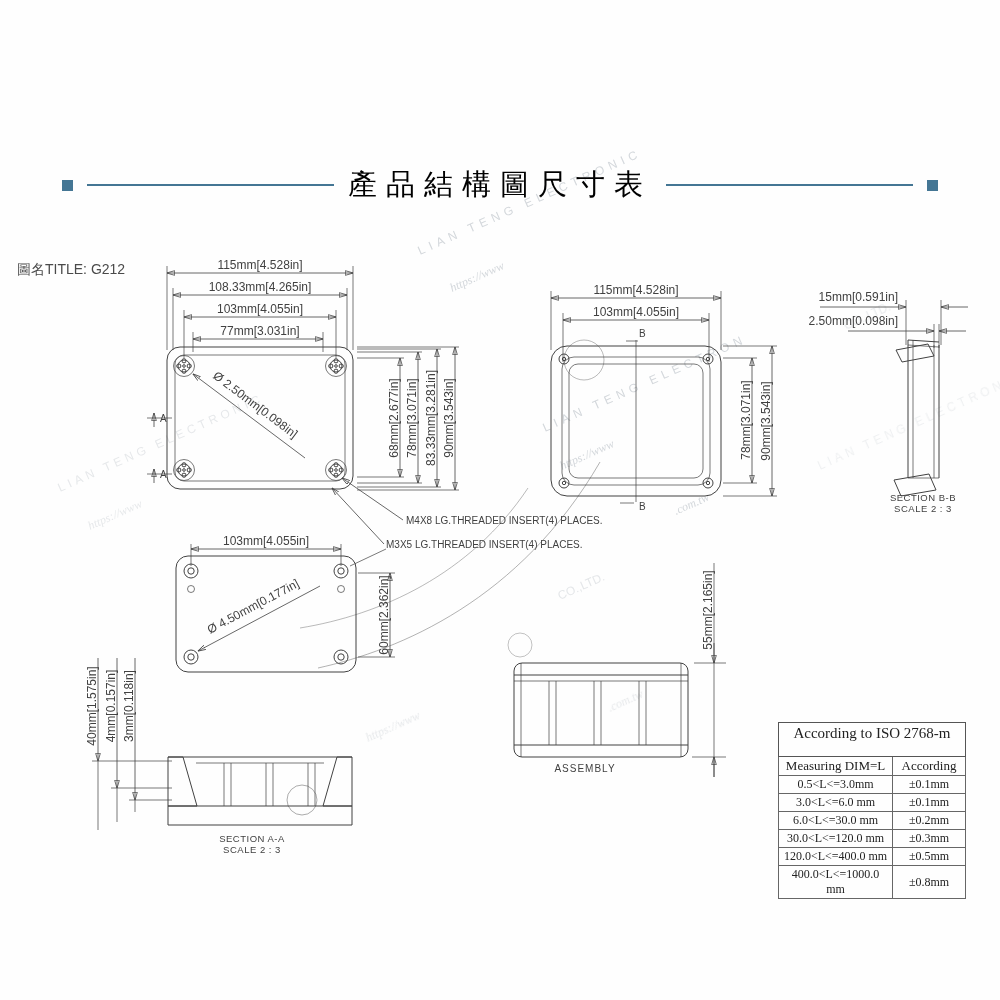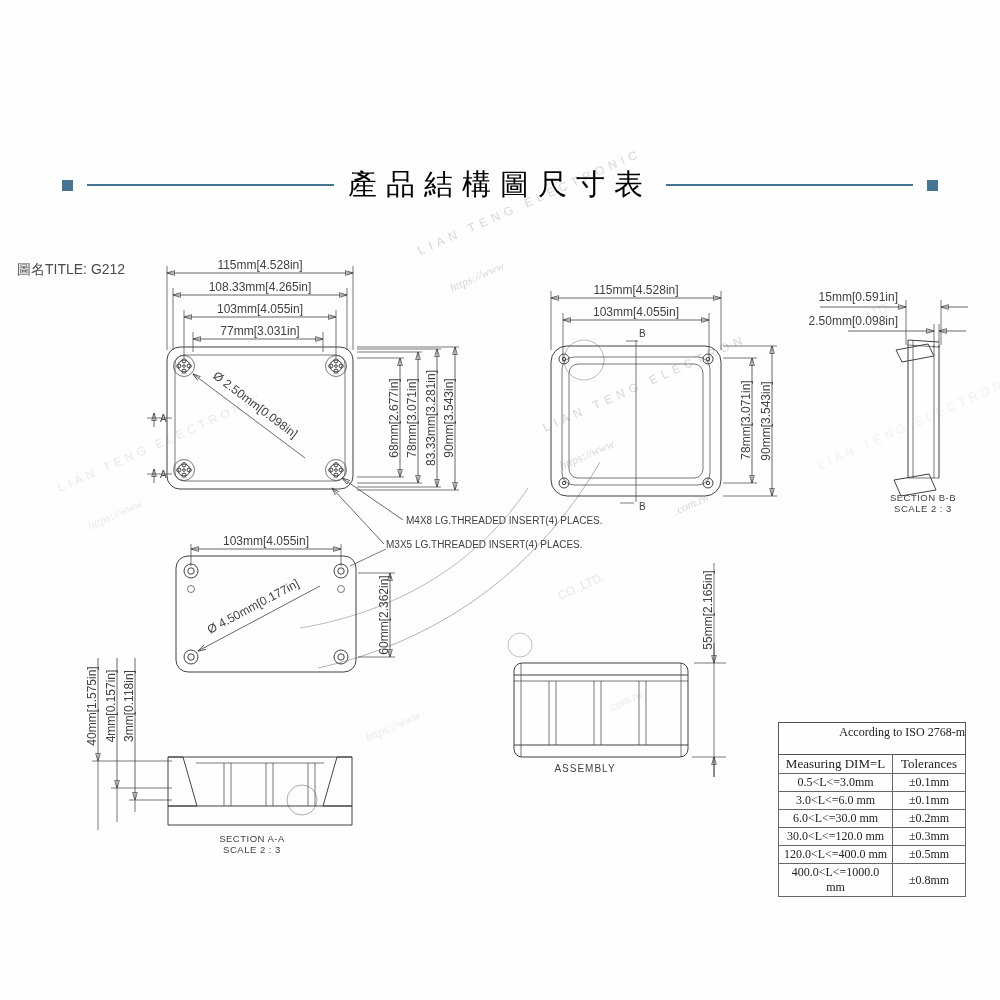--- a/index.html
+++ b/index.html
@@ -21,22 +21,22 @@
   svg#dwg .dimE{marker-end:url(#arr);stroke-width:0.8;}
   svg#dwg text{stroke:none;fill:#414141;font-family:"Liberation Sans",sans-serif;font-size:12px;}
   svg#dwg text.sm{font-size:10px;}
   svg#dwg text.lbl{font-size:9.5px;letter-spacing:0.5px;}
   svg#dwg g.wm text{fill:#c9ced3;stroke:none;}
   svg#dwg g.wm .it{font-family:"Liberation Serif",serif;font-style:italic;}
   
   #tol{position:absolute;left:778px;top:722px;width:188px;z-index:5;
        font-family:"Liberation Serif",serif;color:#222;}
   #tol table{border-collapse:collapse;width:100%;}
-  #tol .cap{border:1.2px solid #555;border-bottom:1px solid #555;text-align:right;
-            font-size:12px;padding:2px 0 14px 0;}
+  #tol .cap{border:1.2px solid #555;border-bottom:1px solid #555;text-align:center;
+            font-size:15px;padding:2px 0 14px 0;}
   #tol td{border:1px solid #666;font-size:12px;text-align:center;padding:1px 2px;height:12px;}
   #tol tr.hd td{font-size:13px;}
   #tol td.c1{width:61%;}
 </style>
 </head>
 <body>
 
 <div id="page">
 
   <div id="hdr">
@@ -295,21 +295,21 @@
   </svg>
 
   <div id="tol">
     <table>
       <tbody>
           <tr>
             <td class="cap" colspan="2">According to ISO 2768-m</td>
           </tr>
       <tr class="hd">
         <td class="c1">Measuring  DIM=L</td>
-        <td>Tolerances</td>
+        <td>According</td>
       </tr>
       <tr>
         <td class="c1">0.5&lt;L&lt;=3.0mm</td>
         <td>±0.1mm</td>
       </tr>
       <tr>
         <td class="c1">3.0&lt;L&lt;=6.0 mm</td>
         <td>±0.1mm</td>
       </tr>
       <tr>

